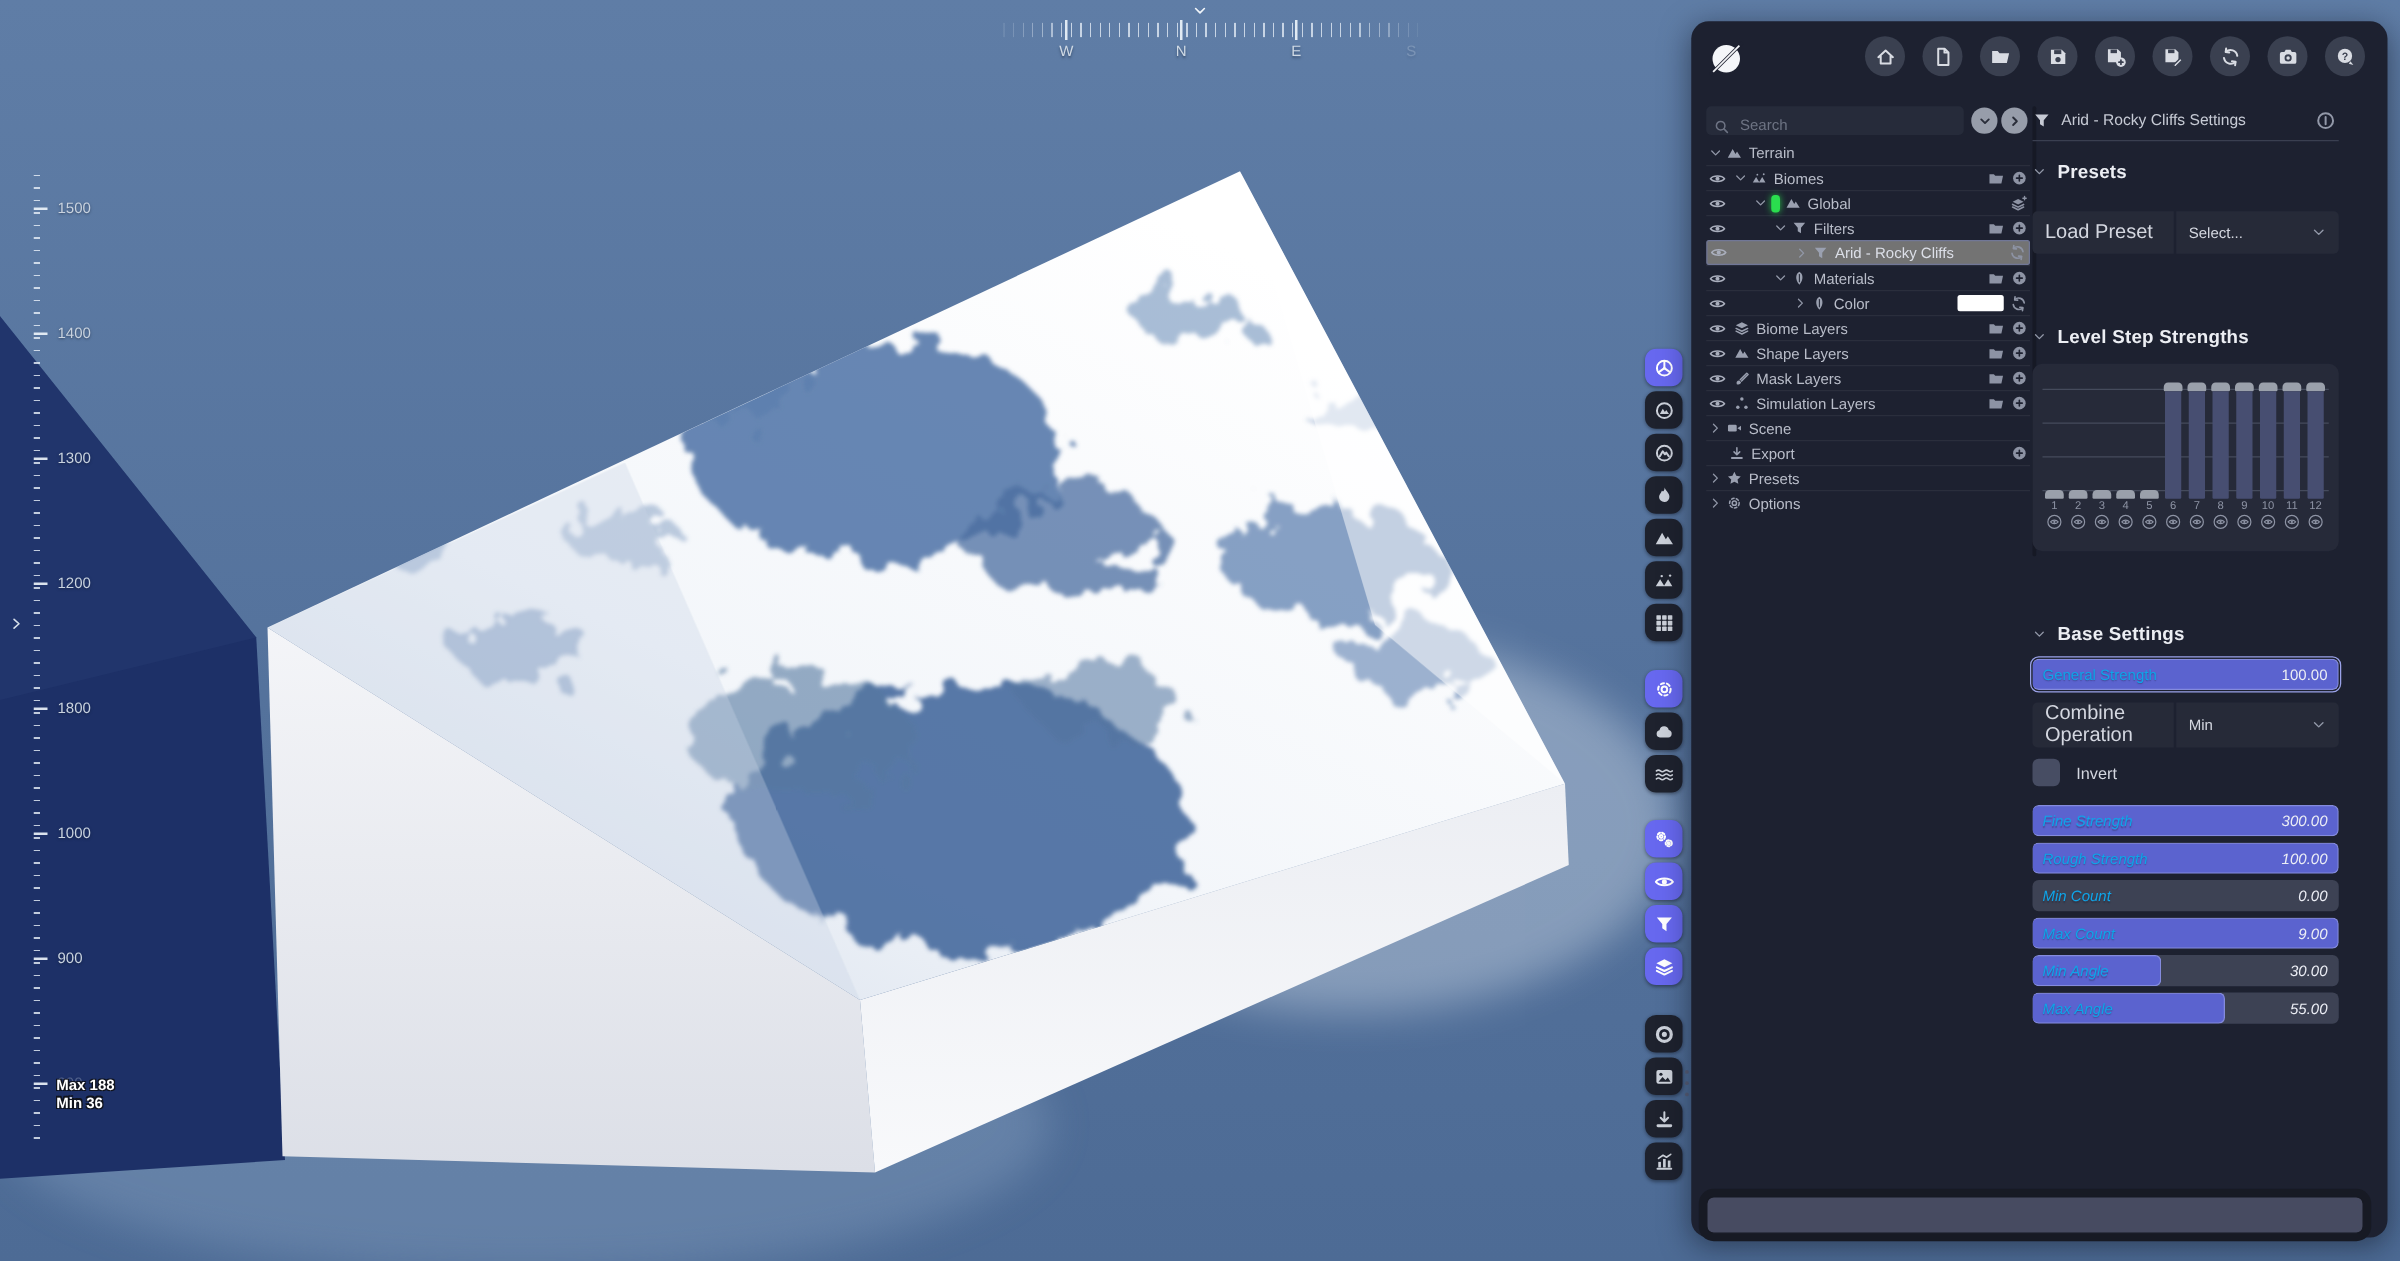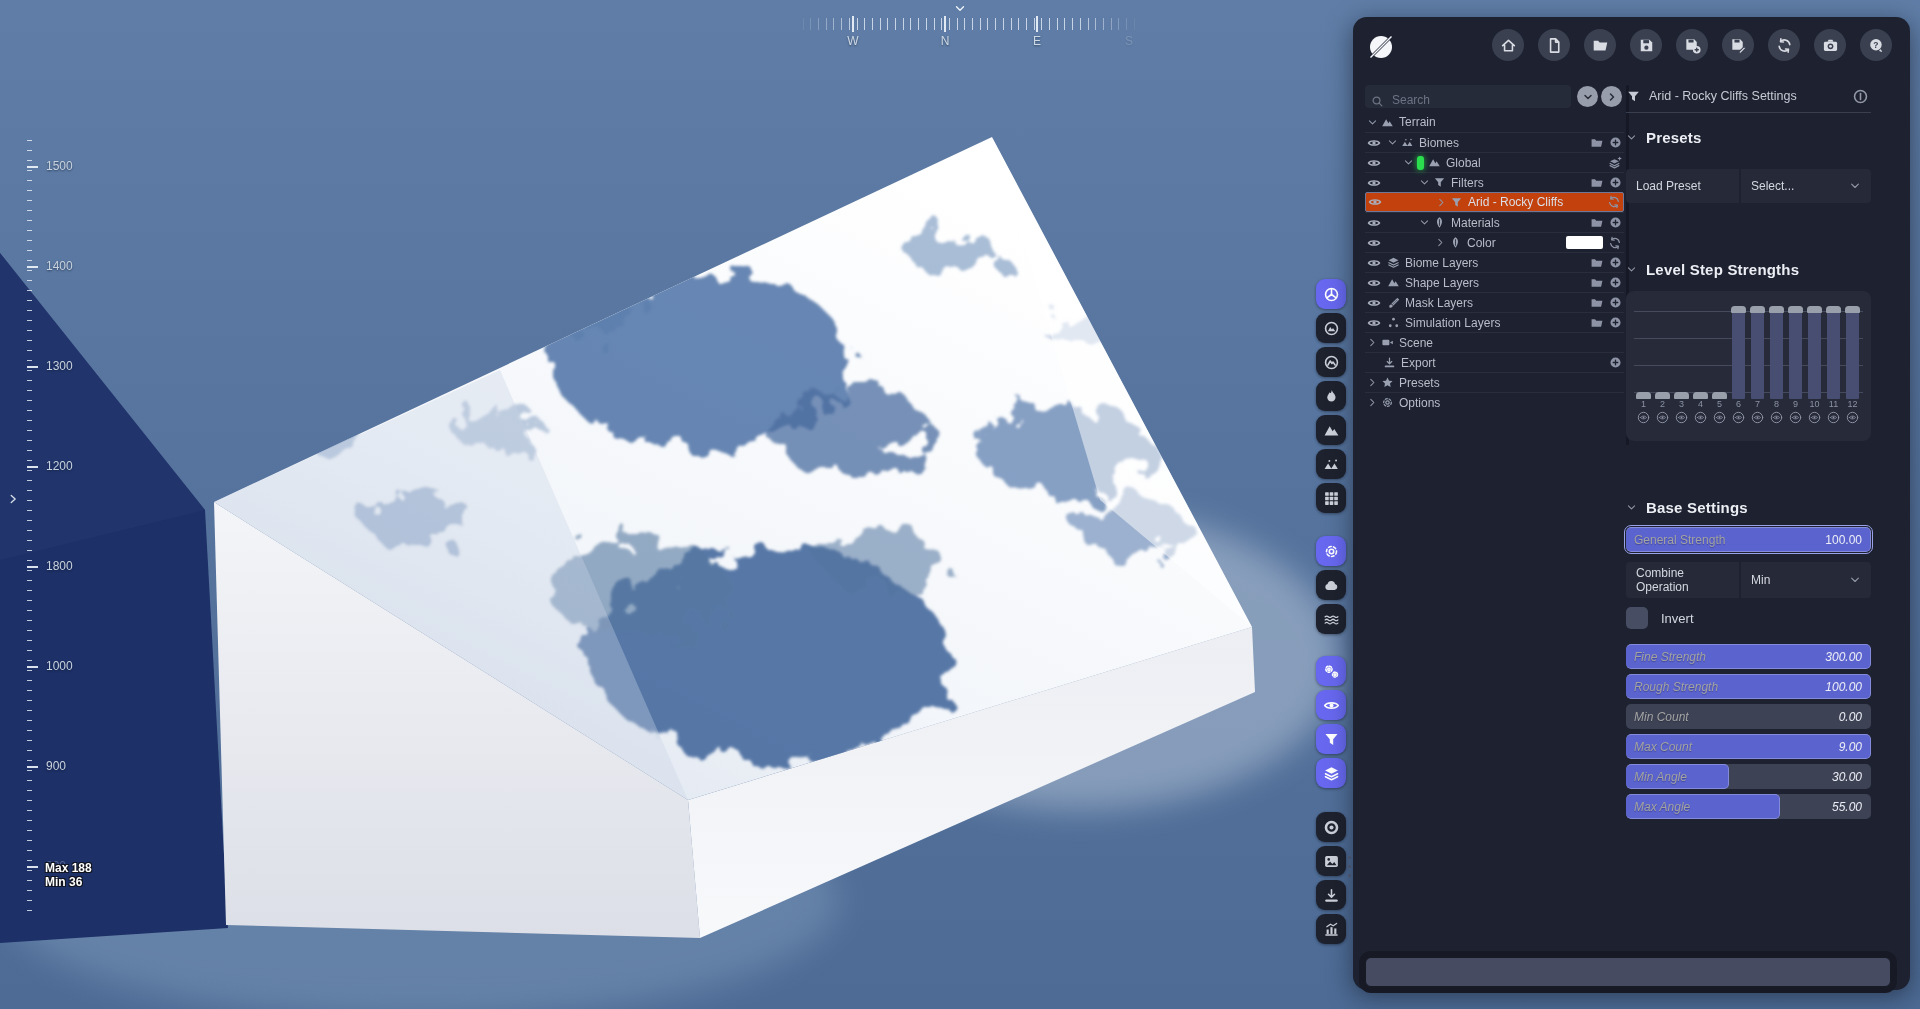--- a/index.html
+++ b/index.html
@@ -37,58 +37,58 @@
   #top-toolbar{position:absolute;right:18px;top:12px;display:flex;gap:14px;}
   .tb-btn{width:32px;height:32px;border-radius:50%;background:#3a4050;color:#d9dce3;display:flex;align-items:center;justify-content:center;cursor:pointer;}
   
   .search-box{position:absolute;left:12px;top:68px;width:206px;height:23px;background:#262b3a;border-radius:4px;display:flex;align-items:flex-end;padding:0 6px;gap:6px;color:#6d7383;}
   .search-box input{flex:1;background:transparent;border:none;outline:none;color:#c6cad4;font-size:12px;min-width:0;}
   .search-box input::placeholder{color:#6d7383;}
   .search-circ{position:absolute;top:69px;width:21px;height:21px;border-radius:50%;background:#979daa;color:#2a2e3a;display:flex;align-items:center;justify-content:center;cursor:pointer;}
   #tree-rows{position:absolute;left:12px;top:95px;width:259px;}
   .trow{height:20px;display:flex;align-items:center;border-top:1px solid #2a2e3c;color:#b9bdc9;font-size:12px;padding:0 2px;cursor:default;}
   .trow:first-child{border-top:none;justify-content:space-between;}
-  .trow.selected{background:#c2410c;border:1px solid #717797;border-radius:2px;color:#dcdfe8;}
+  .trow.selected{background:#737373;border:1px solid #717797;border-radius:2px;color:#dcdfe8;}
   .trow .eye-btn{width:20px;color:#a9aebc;display:flex;align-items:center;cursor:pointer;}
   .trow .chev{color:#9298a8;display:flex;align-items:center;margin-right:3px;cursor:pointer;}
   .trow .ticon{color:#9aa0b0;margin-right:5px;display:flex;align-items:center;}
   .trow .tlabel{white-space:nowrap;overflow:hidden;}
   .trow .right{margin-left:auto;display:flex;align-items:center;gap:5px;color:#8d93a4;}
   .trow .right .ric{cursor:pointer;display:flex;align-items:center;}
   .pill{width:7px;height:14px;border-radius:3px;background:#2ade4e;box-shadow:0 0 6px rgba(42,222,78,.8);margin-right:4px;flex:none;}
   .swatch{width:37px;height:13px;background:#ffffff;border-radius:2px;flex:none;cursor:pointer;}
   .tree-scroll{position:absolute;left:273px;top:68px;width:3px;height:360px;background:#161925;border-radius:2px;}
   
   #settings{position:absolute;left:273px;top:68px;width:245px;color:#c6cad4;}
   .set-header{display:flex;align-items:center;gap:8px;height:22px;color:#c6cad4;}
   .set-title{font-size:12.5px;white-space:nowrap;}
   .info-btn{margin-left:auto;width:22px;height:22px;border-radius:50%;color:#9298a8;display:flex;align-items:center;justify-content:center;cursor:pointer;}
   .set-underline{position:absolute;left:0;top:27px;width:245px;height:1px;background:#3a3f50;}
   .sec-head{position:absolute;display:flex;align-items:center;gap:9px;color:#eceef3;}
   .sec-head .sc{color:#9298a8;cursor:pointer;}
   .sec-head .sh-label{font-size:15px;font-weight:bold;letter-spacing:.2px;}
   .pair-row{position:absolute;display:flex;gap:2px;width:245px;}
-  .pair-label{flex:0 0 113px;background:#262a38;border-radius:4px 0 0 4px;display:flex;align-items:center;padding:0 10px;font-size:12px;color:#d4d7e0;}
+  .pair-label{flex:0 0 113px;background:#262a38;border-radius:4px 0 0 4px;display:flex;align-items:center;padding:0 10px;font-size:16px;color:#d4d7e0;}
   .pair-value{flex:1;background:#262a38;border-radius:0 4px 4px 0;display:flex;align-items:center;padding:0 10px;font-size:12px;color:#d4d7e0;cursor:pointer;}
   .pair-value .dd{margin-left:auto;color:#9298a8;}
   
   #level-chart{position:absolute;left:0;top:206px;width:245px;height:150px;background:#262a39;border-radius:8px;padding:10px 8px 0 8px;}
   .plot{position:relative;height:98px;}
   .gridline{position:absolute;left:0;width:100%;height:1px;background:#454b5c;}
   .cols{position:absolute;left:0;top:0;width:100%;height:98px;display:flex;}
   .col{width:19px;height:98px;display:flex;flex-direction:column;justify-content:flex-end;align-items:center;cursor:pointer;}
   .cap{width:15px;height:7px;border-radius:3.5px 3.5px 1px 1px;background:#9aa0ab;flex:none;}
   .bar{width:13px;background:#474e71;border-radius:0 0 1px 1px;}
   .numrow,.eyerow{display:flex;}
   .numcell{width:19px;text-align:center;font-size:9px;color:#8d93a4;}
   .eyecell{width:19px;display:flex;justify-content:center;color:#8d93a4;margin-top:2px;cursor:pointer;}
   
   .slider{position:relative;height:25px;background:#3d4254;border-radius:5px;overflow:hidden;display:flex;align-items:center;cursor:pointer;}
   .slider .fill{position:absolute;left:0;top:0;bottom:0;background:#5b63cf;border-radius:5px;border:1px solid #848bdd;border-left:none;}
-  .slider .s-label{position:relative;font-size:12px;color:#a3a3a3;padding-left:8px;text-shadow:0 1px 1px rgba(20,25,45,.35);}
+  .slider .s-label{position:relative;font-size:12px;color:#0ea5e9;padding-left:8px;text-shadow:0 1px 1px rgba(20,25,45,.35);}
   .slider .s-value{position:relative;margin-left:auto;font-size:12px;color:#eceef5;padding-right:9px;}
   .slider.focused{outline:1px solid #9aa2e8;outline-offset:1px;}
   #gs-slot{position:absolute;left:0;top:442px;width:245px;}
   #slider-stack{position:absolute;left:0;top:559px;width:245px;display:flex;flex-direction:column;gap:5px;font-style:italic;}
   .checkbox-row{position:absolute;left:0;top:522px;display:flex;align-items:center;gap:13px;}
   .checkbox{width:22px;height:22px;border-radius:5px;background:#474d63;cursor:pointer;}
   .checkbox-label{font-size:13px;color:#d4d7e0;}
   .bottom-bar{position:absolute;left:12px;top:940px;width:526px;height:30px;background:#474b61;border-radius:6px;border:1px solid #171a24;box-shadow:0 0 0 6px #171a24;}
 </style>
 </head>

